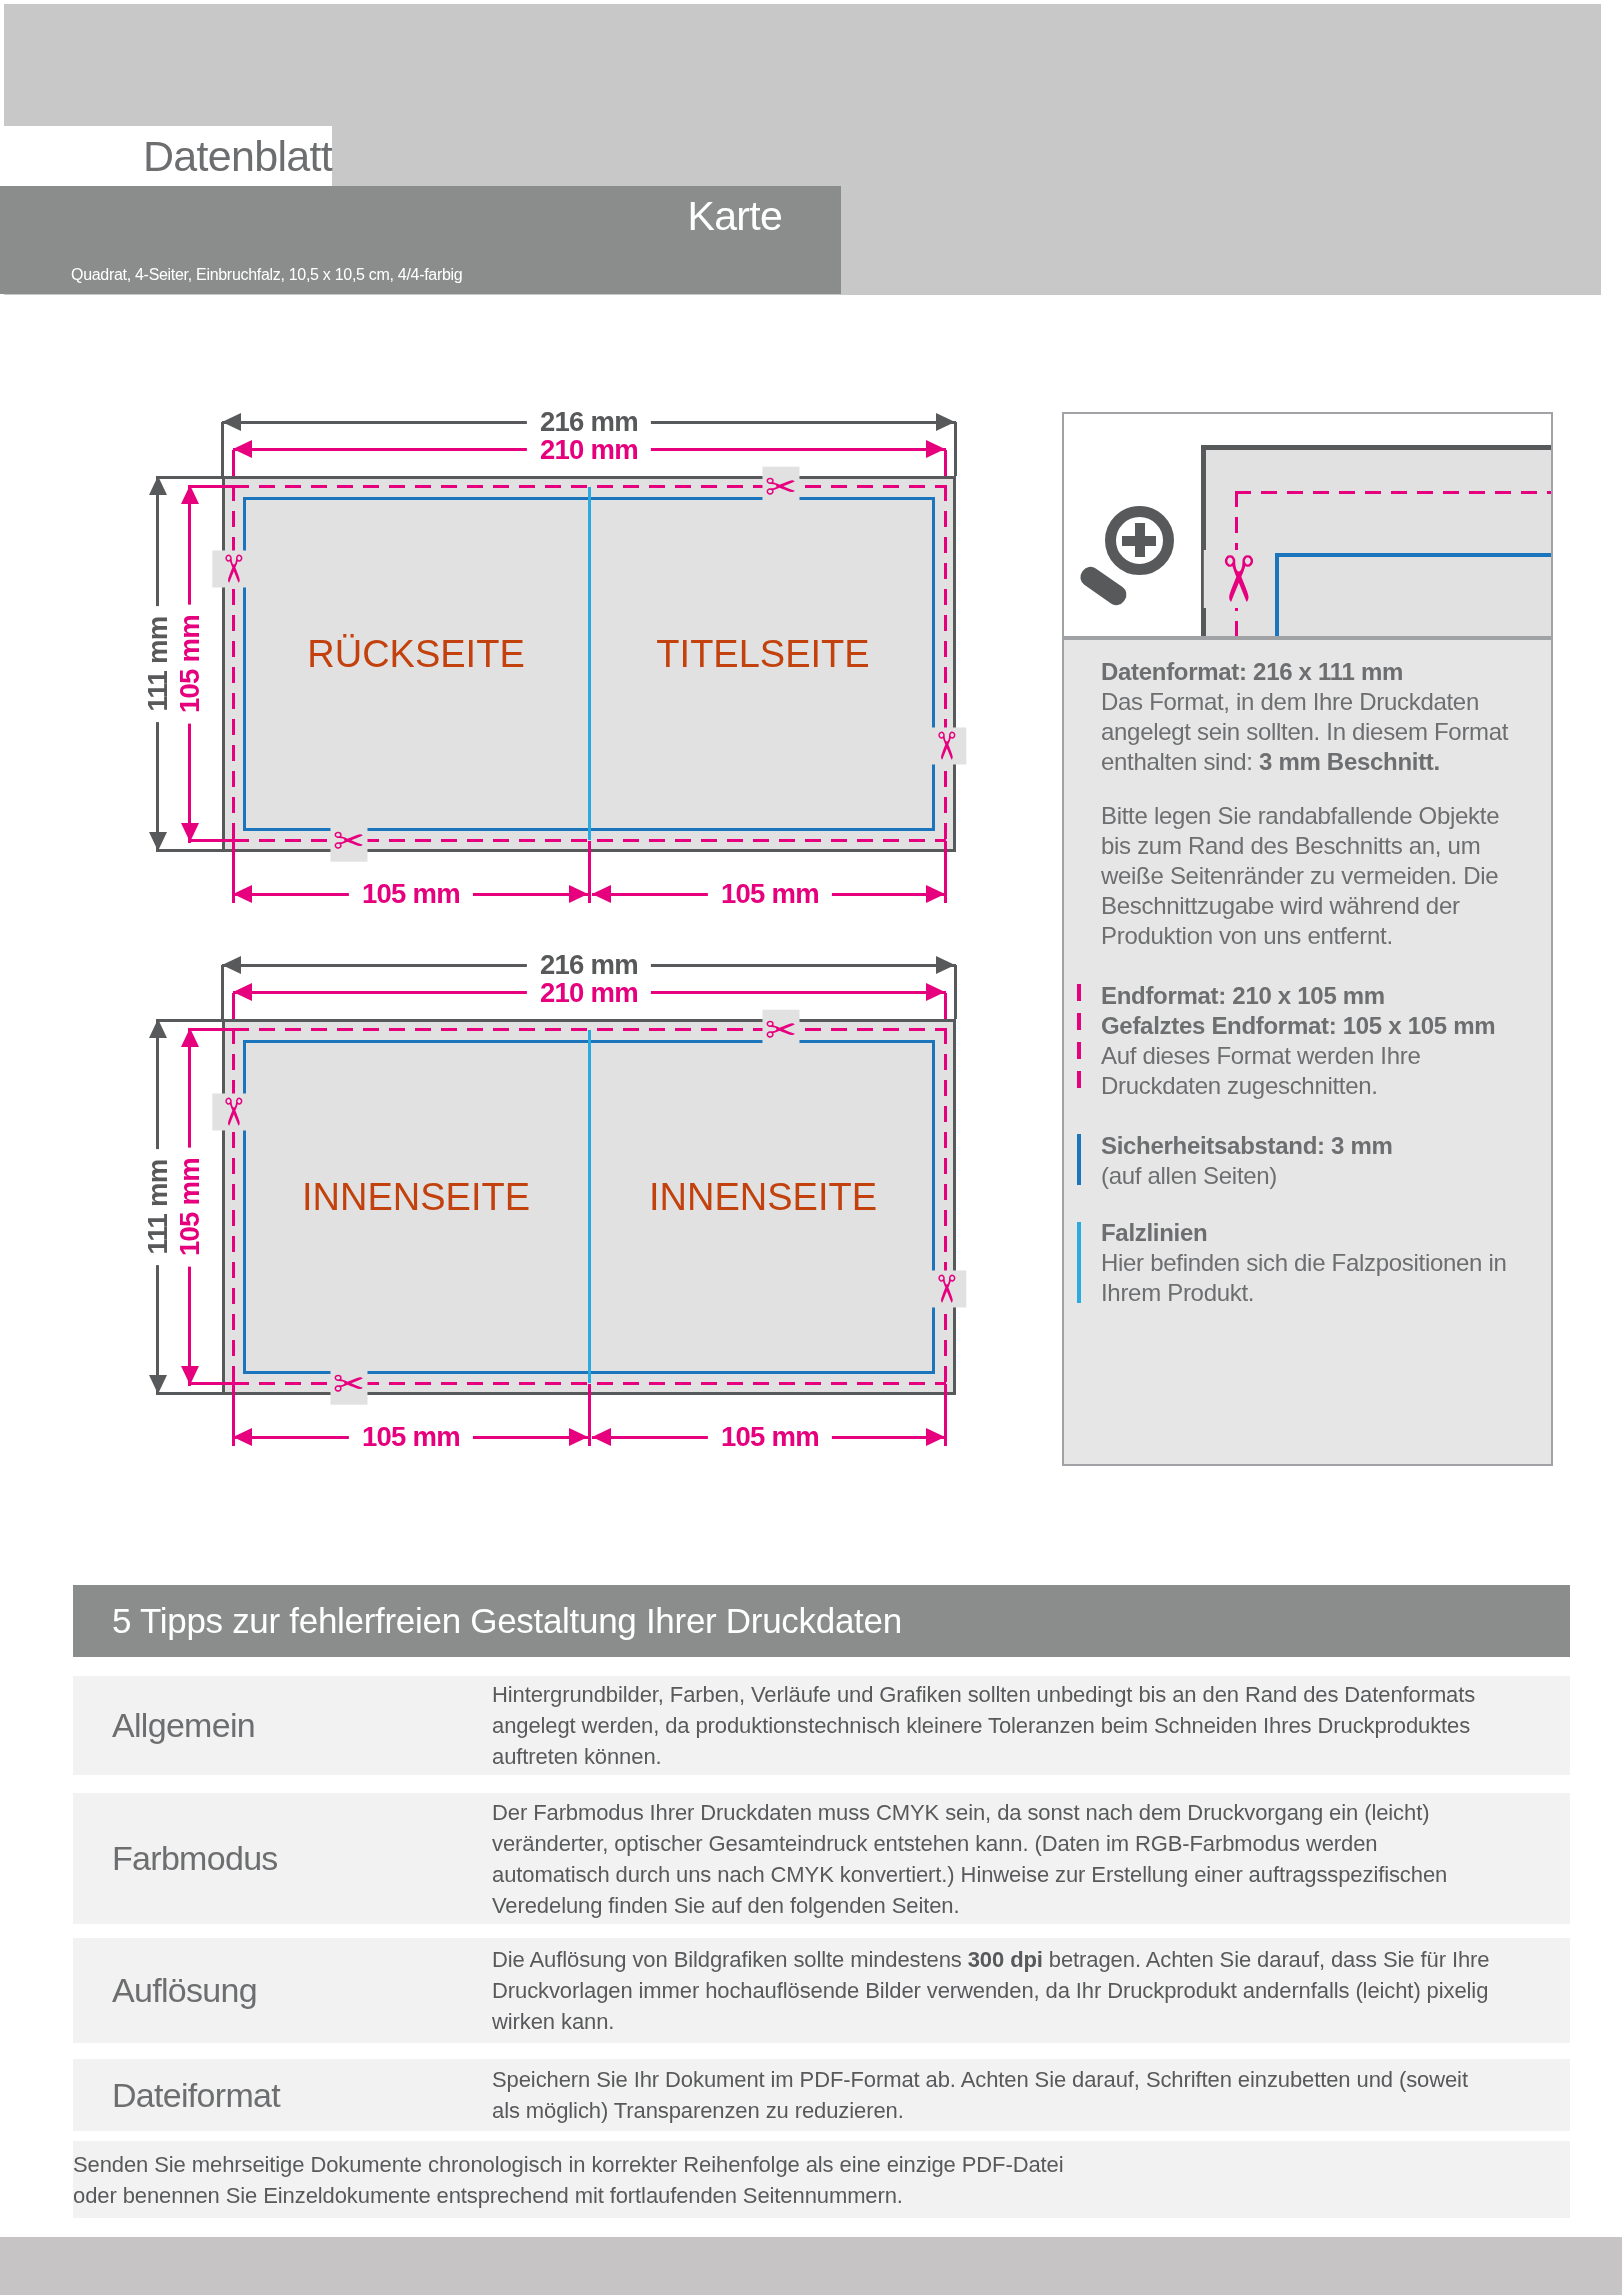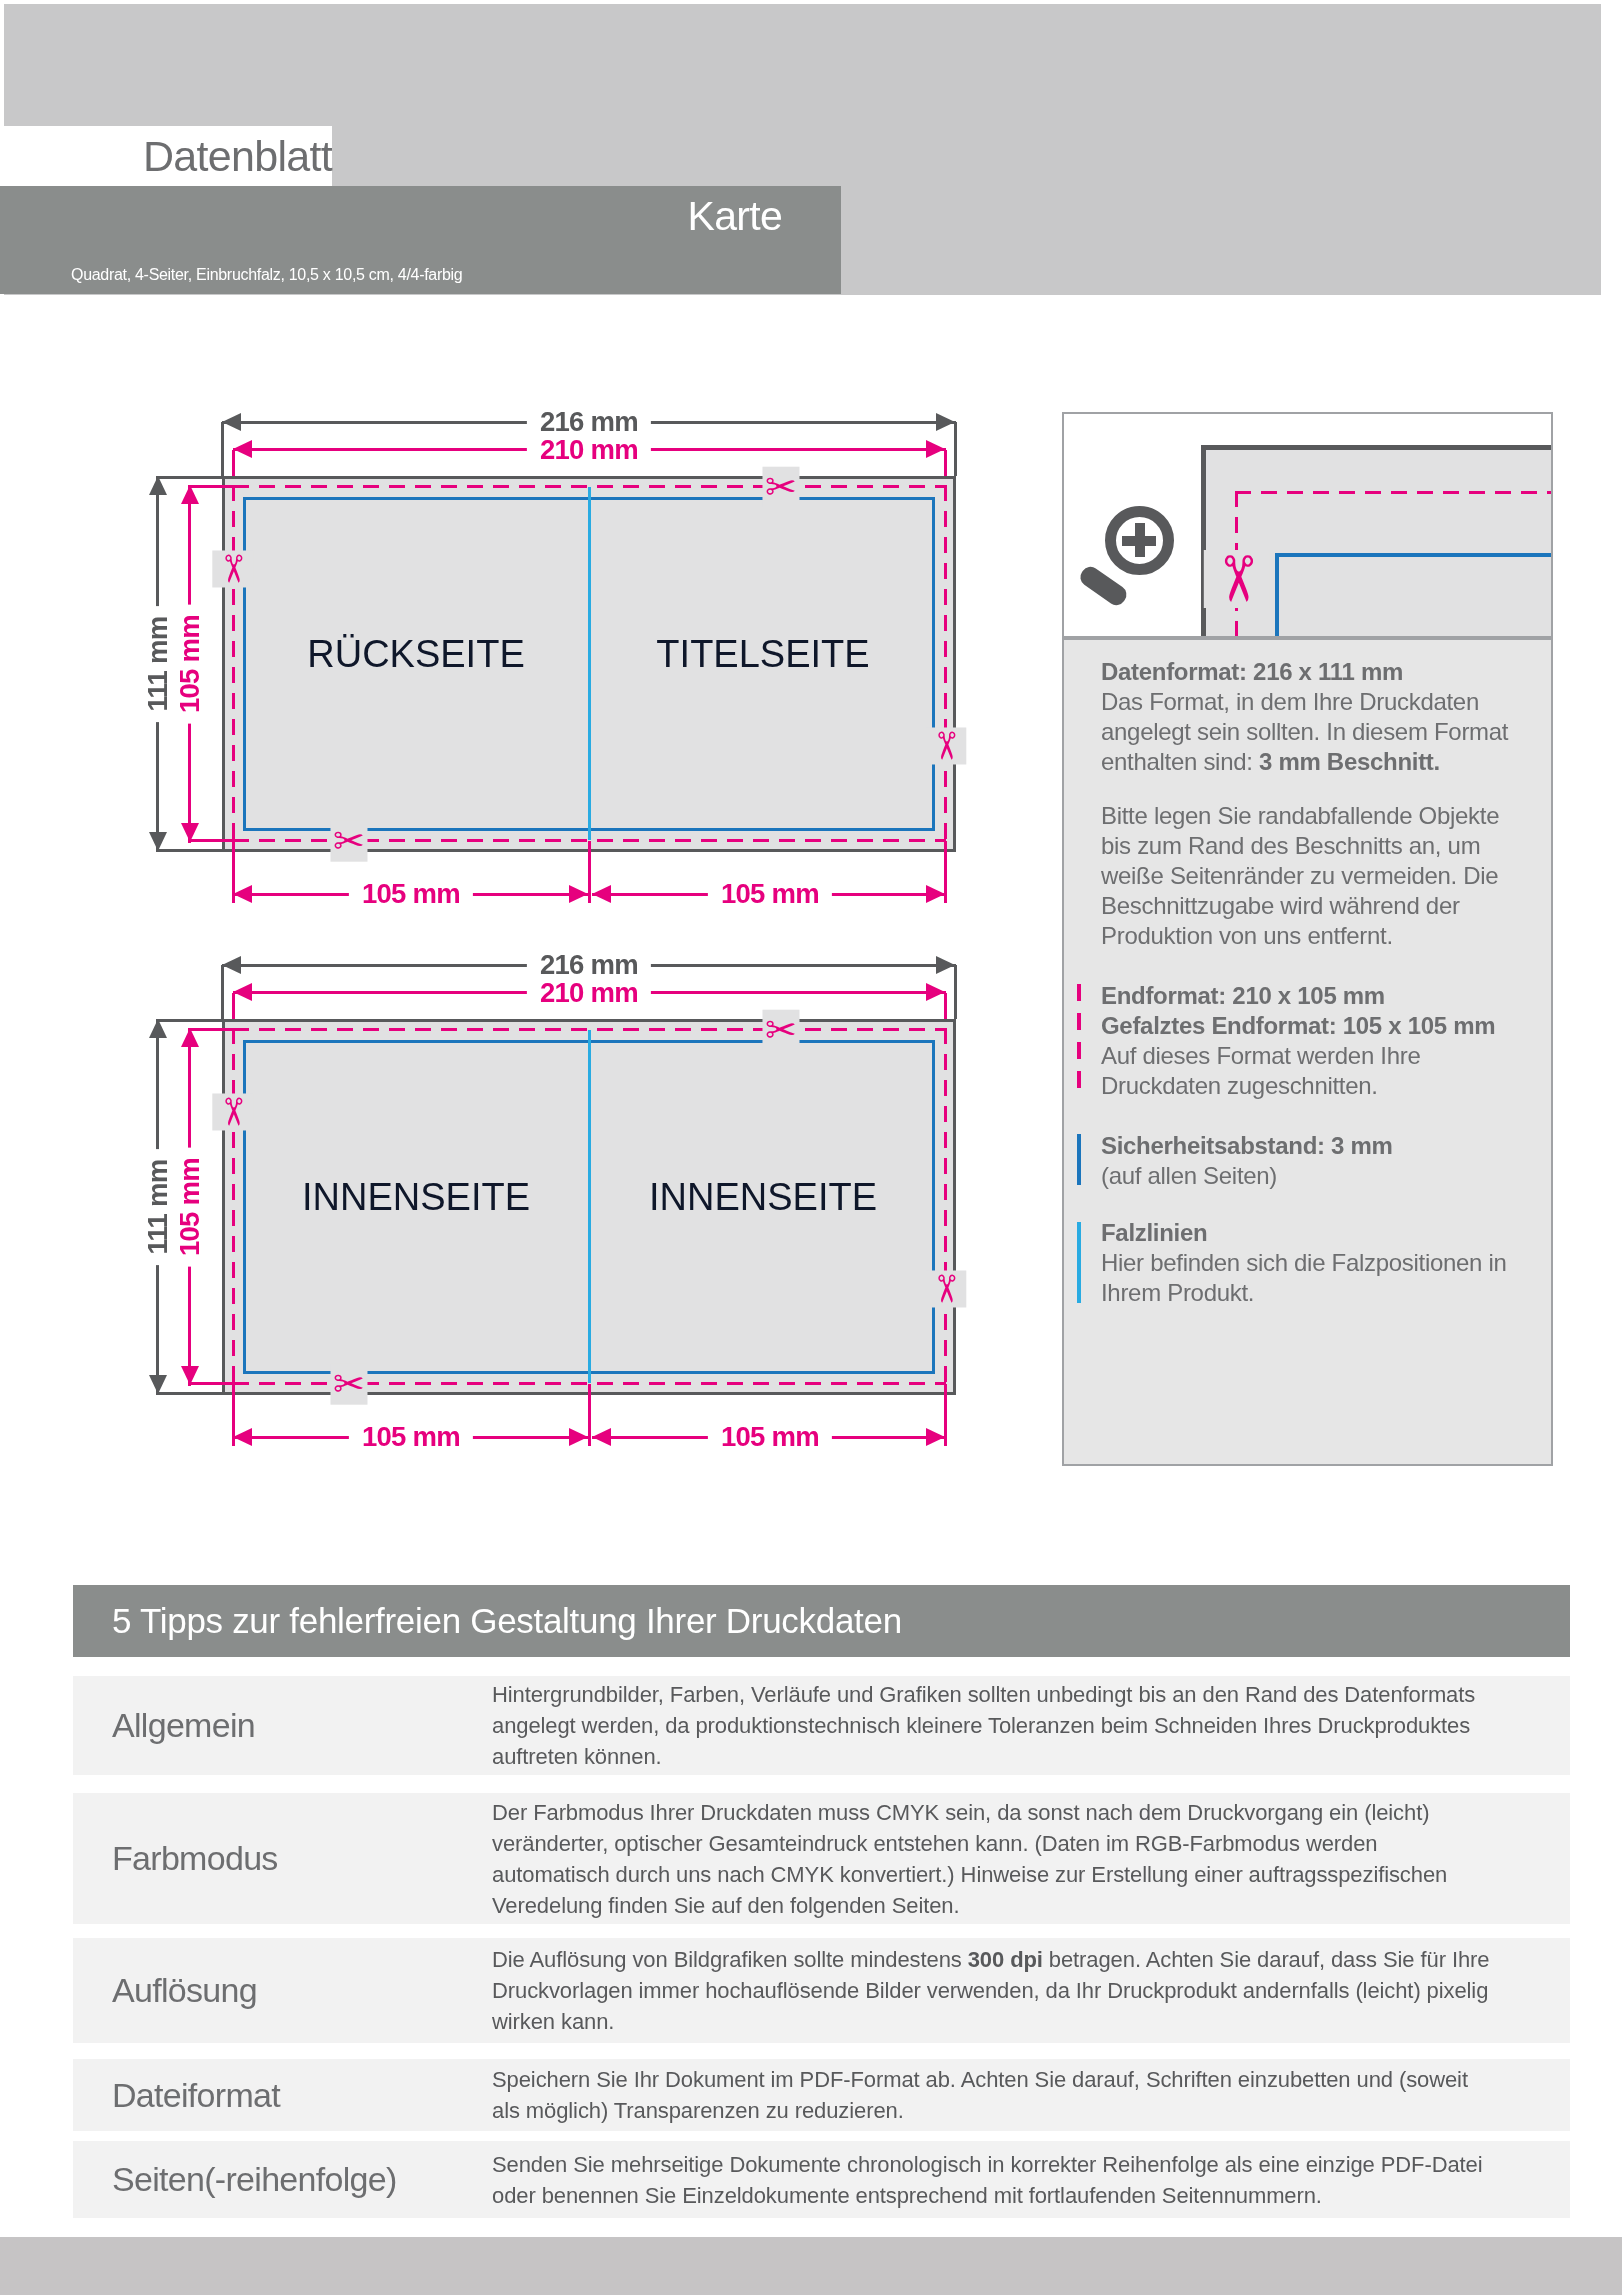--- a/index.html
+++ b/index.html
@@ -37,21 +37,21 @@
   .dimlabel{position:absolute;transform:translate(-50%,-50%);background:#fff;padding:0 13px;
             font-size:27.5px;font-weight:600;color:#58595b;white-space:nowrap;letter-spacing:-0.7px;}
   .dimlabel.m{color:#e6007e;}
   .dimlabel.rot{transform:translate(-50%,-50%) rotate(-90deg);padding:0 10.5px;}
   .cardbox{position:absolute;box-sizing:border-box;background:#e1e1e2;border:3.3px solid #58595b;}
   .saferect{position:absolute;box-sizing:border-box;border:3.3px solid #1b75bc;}
   .foldline{position:absolute;width:2.6px;background:#29abe2;}
   .scissors{position:absolute;transform:translate(-50%,-50%);color:#e6007e;font-size:38px;
             font-family:"DejaVu Sans",sans-serif;background:#e1e1e2;line-height:1;padding:1.3px 2.6px;}
   .scissors.rot{transform:translate(-50%,-50%) rotate(90deg);}
-  .pagelabel{position:absolute;transform:translate(-50%,-50%);font-size:38px;color:#0f172a;
+  .pagelabel{position:absolute;transform:translate(-50%,-50%);font-size:38px;color:#c2410c;
              letter-spacing:0;white-space:nowrap;}
 
   
   .zoombox{position:absolute;left:1062px;top:412px;width:491px;height:226px;background:#fff;
            border:2px solid #a0a2a5;box-sizing:border-box;overflow:hidden;}
   .mag-circle{position:absolute;left:41px;top:92px;width:69px;height:69px;border:11.8px solid #58595b;
               border-radius:50%;box-sizing:border-box;}
   .mag-handle{position:absolute;left:14.4px;top:162px;width:51px;height:19.6px;background:#58595b;
               border-radius:9.2px;transform:rotate(35deg);}
   .mag-plus-h{position:absolute;left:58px;top:122px;width:34px;height:9.8px;background:#58595b;}
@@ -261,19 +261,18 @@
     <div class="tip-label">Auflösung</div>
     <div class="tip-body"><span>Die Auflösung von Bildgrafiken sollte mindestens </span><strong>300 dpi</strong><span> betragen. Achten Sie darauf, dass Sie für Ihre Druckvorlagen immer hochauflösende Bilder verwenden, da Ihr Druckprodukt andernfalls (leicht) pixelig wirken kann.</span></div>
   </div>
 
   <div class="tip-row" style="top:2059px;height:72px;">
     <div class="tip-label">Dateiformat</div>
     <div class="tip-body">Speichern Sie Ihr Dokument im PDF-Format ab. Achten Sie darauf, Schriften einzubetten und (soweit als möglich) Transparenzen zu reduzieren.</div>
   </div>
 
   <div class="tip-row" style="top:2141px;height:77px;">
-    <div class="tip-label">Seiten(-reihenfolge)</div>
     <div class="tip-body">Senden Sie mehrseitige Dokumente chronologisch in korrekter Reihenfolge als eine einzige PDF-Datei oder benennen Sie Einzeldokumente entsprechend mit fortlaufenden Seitennummern.</div>
   </div>
 
   <div class="footer"></div>
 </div>
 
 
 </body></html>

